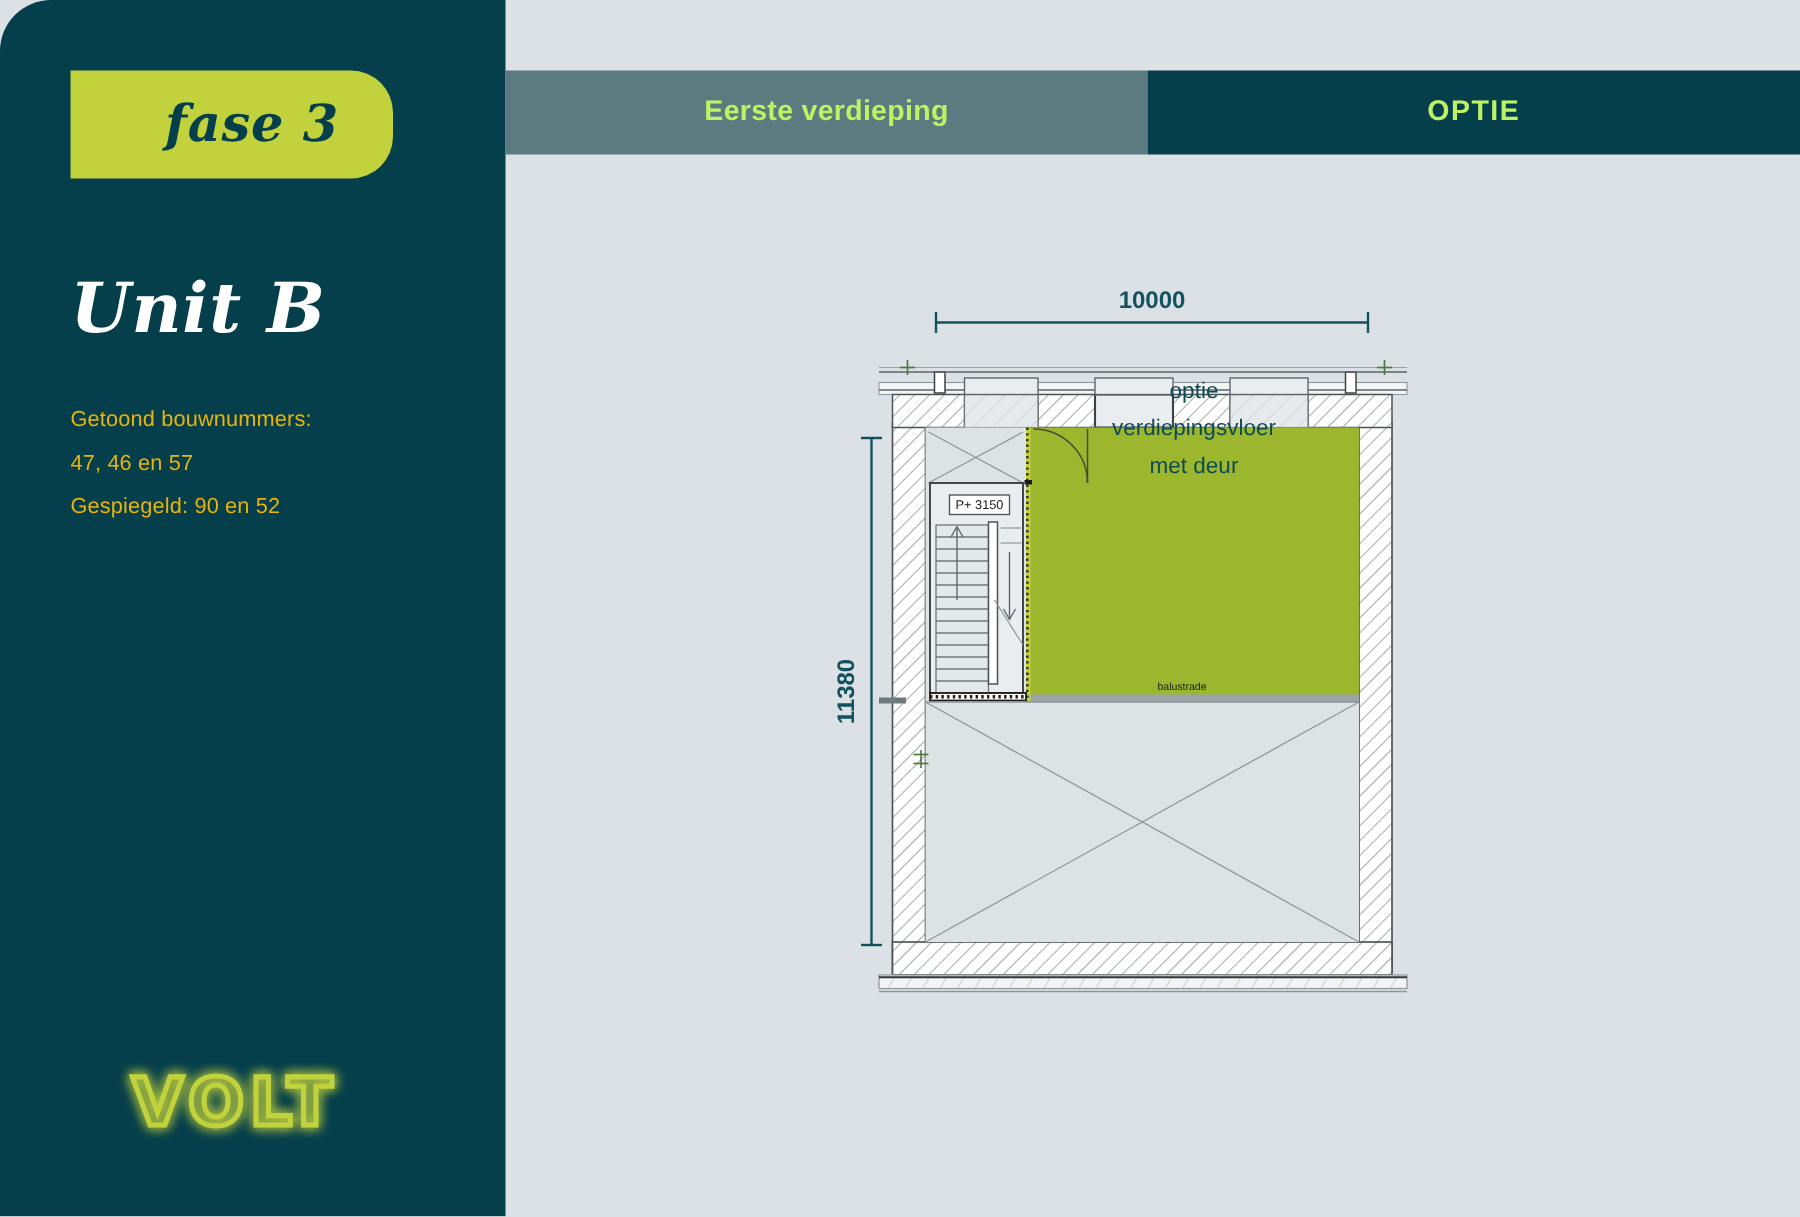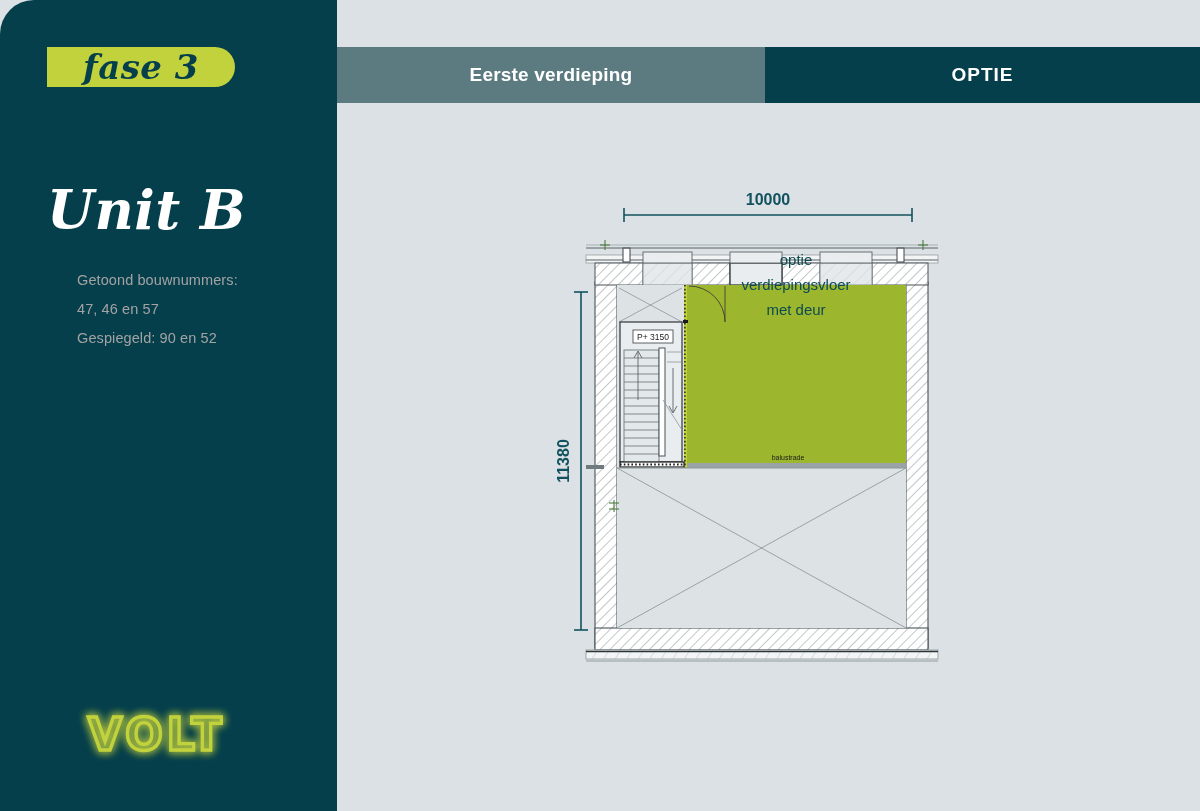--- a/index.html
+++ b/index.html
@@ -9,39 +9,38 @@
     font-family:"Liberation Sans", sans-serif;
   }
   .page{position:relative;width:1200px;height:811px;overflow:hidden;background:#dbe1e4;}
 
   
   .sidebar{
     position:absolute;left:0;top:0;width:337px;height:811px;
     background:#053f4c;border-top-left-radius:34px;
   }
   .fase-badge{
-    position:absolute;left:47px;top:47px;width:188px;height:40px;
+    position:absolute;left:47px;top:47px;width:188px;height:72px;
     background:#c2d23c;
     border-top-right-radius:28px;border-bottom-right-radius:28px;
-    display:flex;align-items:center;justify-content:center;
+    display:flex;align-items:center;justify-content:center;padding-left:27px;
   }
   .fase-badge span{
     font-family:"DejaVu Serif", serif;font-style:italic;font-weight:700;
     font-size:34px;color:#053f4c;letter-spacing:.5px;
   }
   .unit-title{
     position:absolute;left:47px;top:178px;
     font-family:"DejaVu Serif", serif;font-style:italic;font-weight:700;
-    font-size:54px;color:#ffffff;letter-spacing:.5px;
+    font-size:46px;color:#ffffff;letter-spacing:.5px;
   }
   .meta{position:absolute;left:47px;top:266px;width:270px;}
   .meta div{
-    color:#a3a3a3;font-size:14.5px;line-height:29px;font-weight:400;
+    color:#eab308;font-size:14.5px;line-height:29px;font-weight:400;
     letter-spacing:.1px;
-    margin-left:30px;
   }
 
   
   .volt{
     position:absolute;left:88px;top:706px;width:160px;height:58px;
   }
   .volt svg{display:block;overflow:visible;}
   .volt text{
     font-family:"DejaVu Sans", sans-serif;font-weight:700;font-size:44px;
     letter-spacing:4px;
@@ -51,21 +50,21 @@
   
   .hdr-left{
     position:absolute;left:337px;top:47px;width:428px;height:56px;
     background:#5b7b80;display:flex;align-items:center;justify-content:center;
   }
   .hdr-right{
     position:absolute;left:765px;top:47px;width:435px;height:56px;
     background:#053f4c;display:flex;align-items:center;justify-content:center;
   }
   .hdr-left span,.hdr-right span{
-    color:#ffffff;font-size:19px;font-weight:700;letter-spacing:.2px;
+    color:#bef264;font-size:19px;font-weight:700;letter-spacing:.2px;
   }
   .hdr-right span{letter-spacing:1px;}
 
   
   .drawing{position:absolute;left:337px;top:100px;width:863px;height:708px;}
   .drawing svg{display:block;}
 
   .dim-text{
     font-family:"Liberation Sans",sans-serif;font-size:16px;font-weight:600;
     fill:#12525f;

